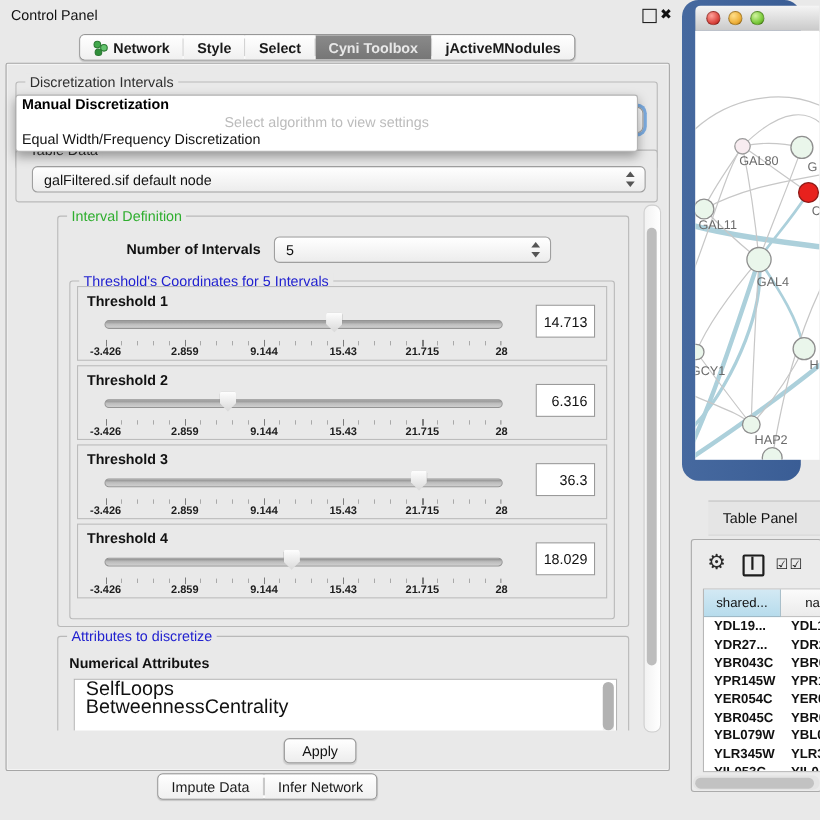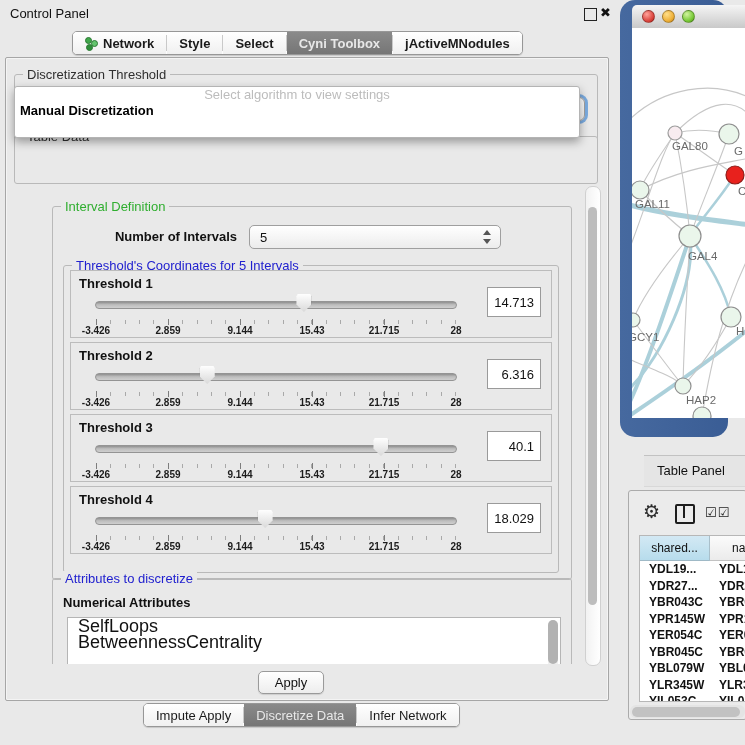--- a/index.html
+++ b/index.html
@@ -54,21 +54,21 @@
 
   #tabledata-group{left:8px;top:78px;width:582px;height:46px;background:#e9e9e9;}
   #tabledata-combo{left:14px;top:14px;width:558px;}
 
   
   #settings-viewport{position:absolute;left:8px;top:128px;width:570px;height:478px;overflow:hidden;}
   #main-vscroll{position:absolute;left:579px;top:128px;width:14px;height:478px;background:linear-gradient(90deg,#f2f2f2,#ffffff);
     border:1px solid #d0d0d0;border-radius:7px;}
   #main-vscroll .thumbv{position:absolute;left:1.5px;top:20px;width:9px;height:398px;background:#bdbdbd;border-radius:5px;}
 
-  #interval-group{left:38px;top:20px;width:518px;height:372px;}
+  #interval-group{left:38px;top:10px;width:518px;height:372px;}
   #noi-label{position:absolute;left:34px;top:22px;width:150px;font-size:13px;font-weight:bold;text-align:right;}
   #noi-combo{left:196px;top:18px;width:252px;}
   #thresholds-group{left:10px;top:58px;width:494px;height:306px;}
 
   .thpanel{position:relative;margin:4px 6px 0 6px;height:66px;border:1px solid #bcbcbc;background:#e9e9e9;}
   .thlabel{position:absolute;left:8px;top:5px;font-size:13px;font-weight:bold;}
   .thslider{position:absolute;left:24px;top:22px;width:362px;height:40px;}
   .track{position:absolute;left:0;top:8px;width:360px;height:6px;border:1px solid #949494;border-radius:4px;
     background:linear-gradient(#8f8f8f,#bdbdbd 45%,#cfcfcf);}
   .thumb{position:absolute;top:1px;width:15px;height:18px;
@@ -160,33 +160,38 @@
       </div>
       <div class="seg-sep"></div>
       <div class="seg">
         <span>jActiveMNodules</span>
       </div>
     </div>
 
   <div id="cp-main">
 
     <div id="algo-group" class="group">
-      <div class="group-legend legend-dark">Discretization Threshold</div>
+      <div class="group-legend legend-dark">Discretization Intervals</div>
       <div id="algo-combo" class="combo">
         <div class="spin"></div>
       </div>
     </div>
 
     <div id="algo-popup">
+        <div class="popup-item bold">Manual Discretization</div>
         <div class="popup-item placeholder">Select algorithm to view settings</div>
-        <div class="popup-item bold">Manual Discretization</div>
+        <div class="popup-item ">Equal Width/Frequency Discretization</div>
       </div>
 
     <div id="tabledata-group" class="group">
       <div class="group-legend legend-dark">Table Data</div>
+      <div id="tabledata-combo" class="combo">
+        <span>galFiltered.sif default node</span>
+        <div class="spin"></div>
+      </div>
     </div>
 
     <div id="settings-viewport">
       <div id="interval-group" class="group">
         <div class="group-legend legend-green">Interval Definition</div>
         <div id="noi-label">Number of Intervals</div>
         <div id="noi-combo" class="combo">
           <span>5</span>
           <div class="spin"></div>
         </div>
@@ -237,21 +242,21 @@
       <div class="ticks"></div>
       <div class="ticklabels">
                     <span style="left: 0%;">-3.426</span>
                     <span style="left: 20%;">2.859</span>
                     <span style="left: 40%;">9.144</span>
                     <span style="left: 60%;">15.43</span>
                     <span style="left: 80%;">21.715</span>
                     <span style="left: 100%;">28</span>
                   </div>
     </div>
-    <div class="thvalue">40.1</div>
+    <div class="thvalue">36.3</div>
   </div>
 
   <div class="thpanel">
     <div class="thlabel">Threshold 4</div>
     <div class="thslider">
       <div class="track"></div>
       <div class="thumb" style="left: calc(46.9993% - 7.5px);"></div>
       <div class="ticks"></div>
       <div class="ticklabels">
                     <span style="left: 0%;">-3.426</span>
@@ -285,26 +290,23 @@
 
     <div id="main-vscroll">
         <div class="thumbv"></div>
       </div>
 
     <div id="apply-btn">Apply</div>
   </div>
 
   <div id="bottom-tabs" class="seg-bar">
       <div class="seg">
-        <span>Impute Apply</span>
-      </div>
-      <div class="seg-sep"></div>
-      <div class="seg sel">
-        <span>Discretize Data</span>
-      </div>
+        <span>Impute Data</span>
+      </div>
+      <div class="seg-sep"></div>
       <div class="seg-sep"></div>
       <div class="seg">
         <span>Infer Network</span>
       </div>
     </div>
 </div>
 
 <div id="network-frame">
   <div id="nv-titlebar">
     <div class="tl" id="tl-red" style="left: 10px; background: radial-gradient(circle at 35% 30%, rgb(255, 163, 155), rgb(221, 74, 67) 60%, rgb(176, 28, 18));"></div>

